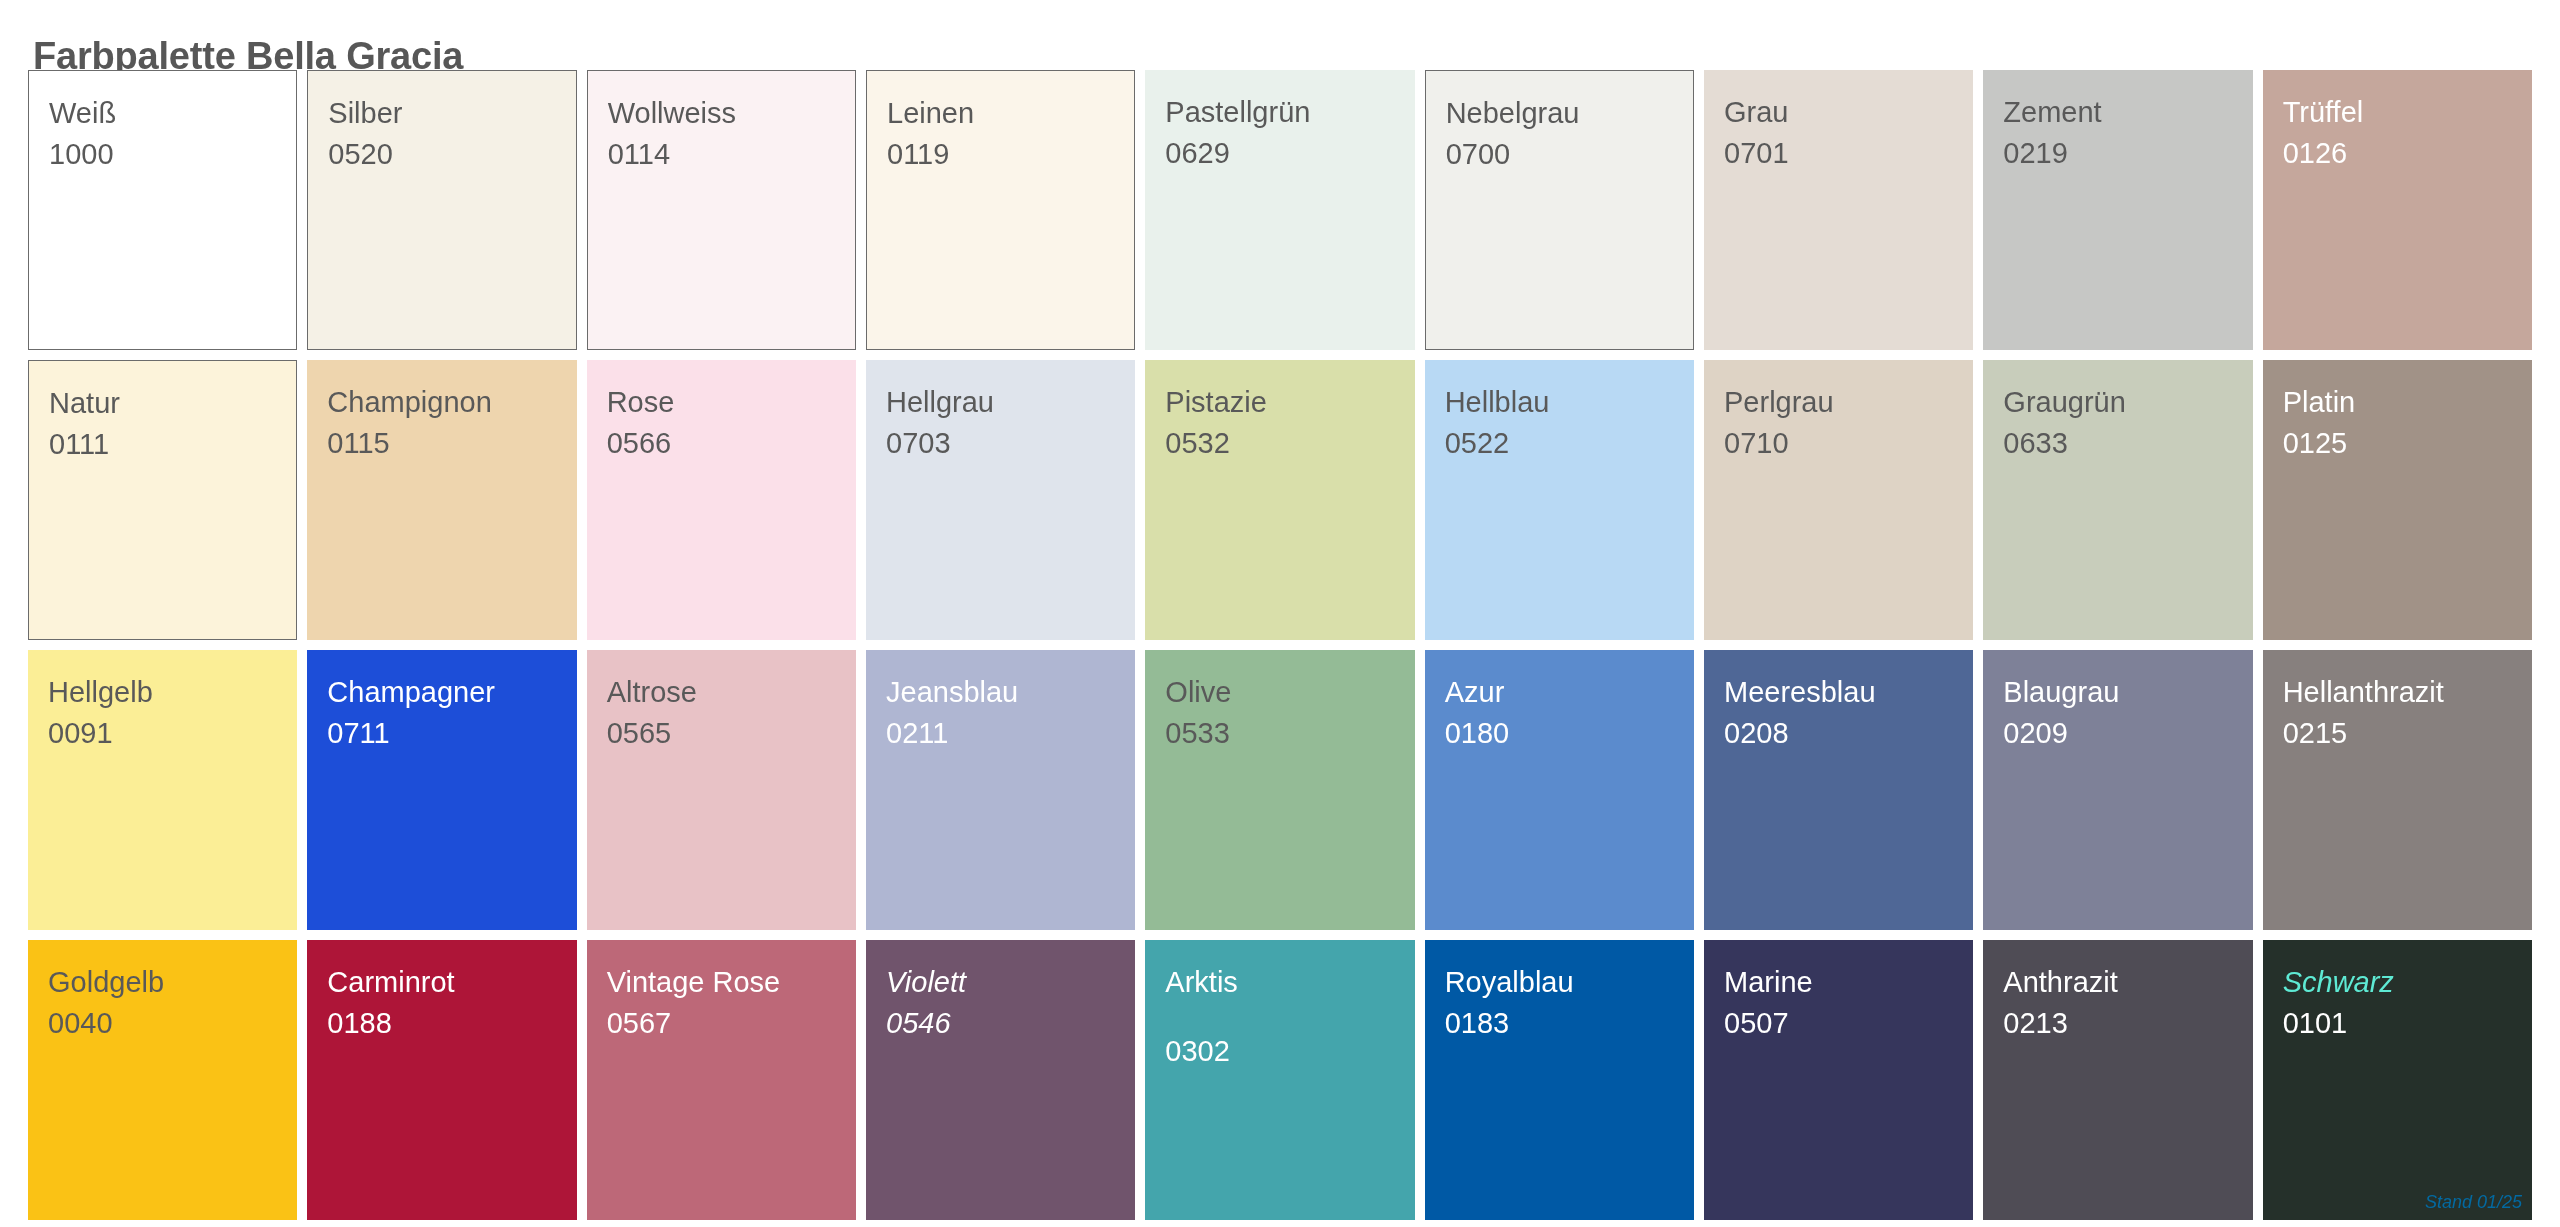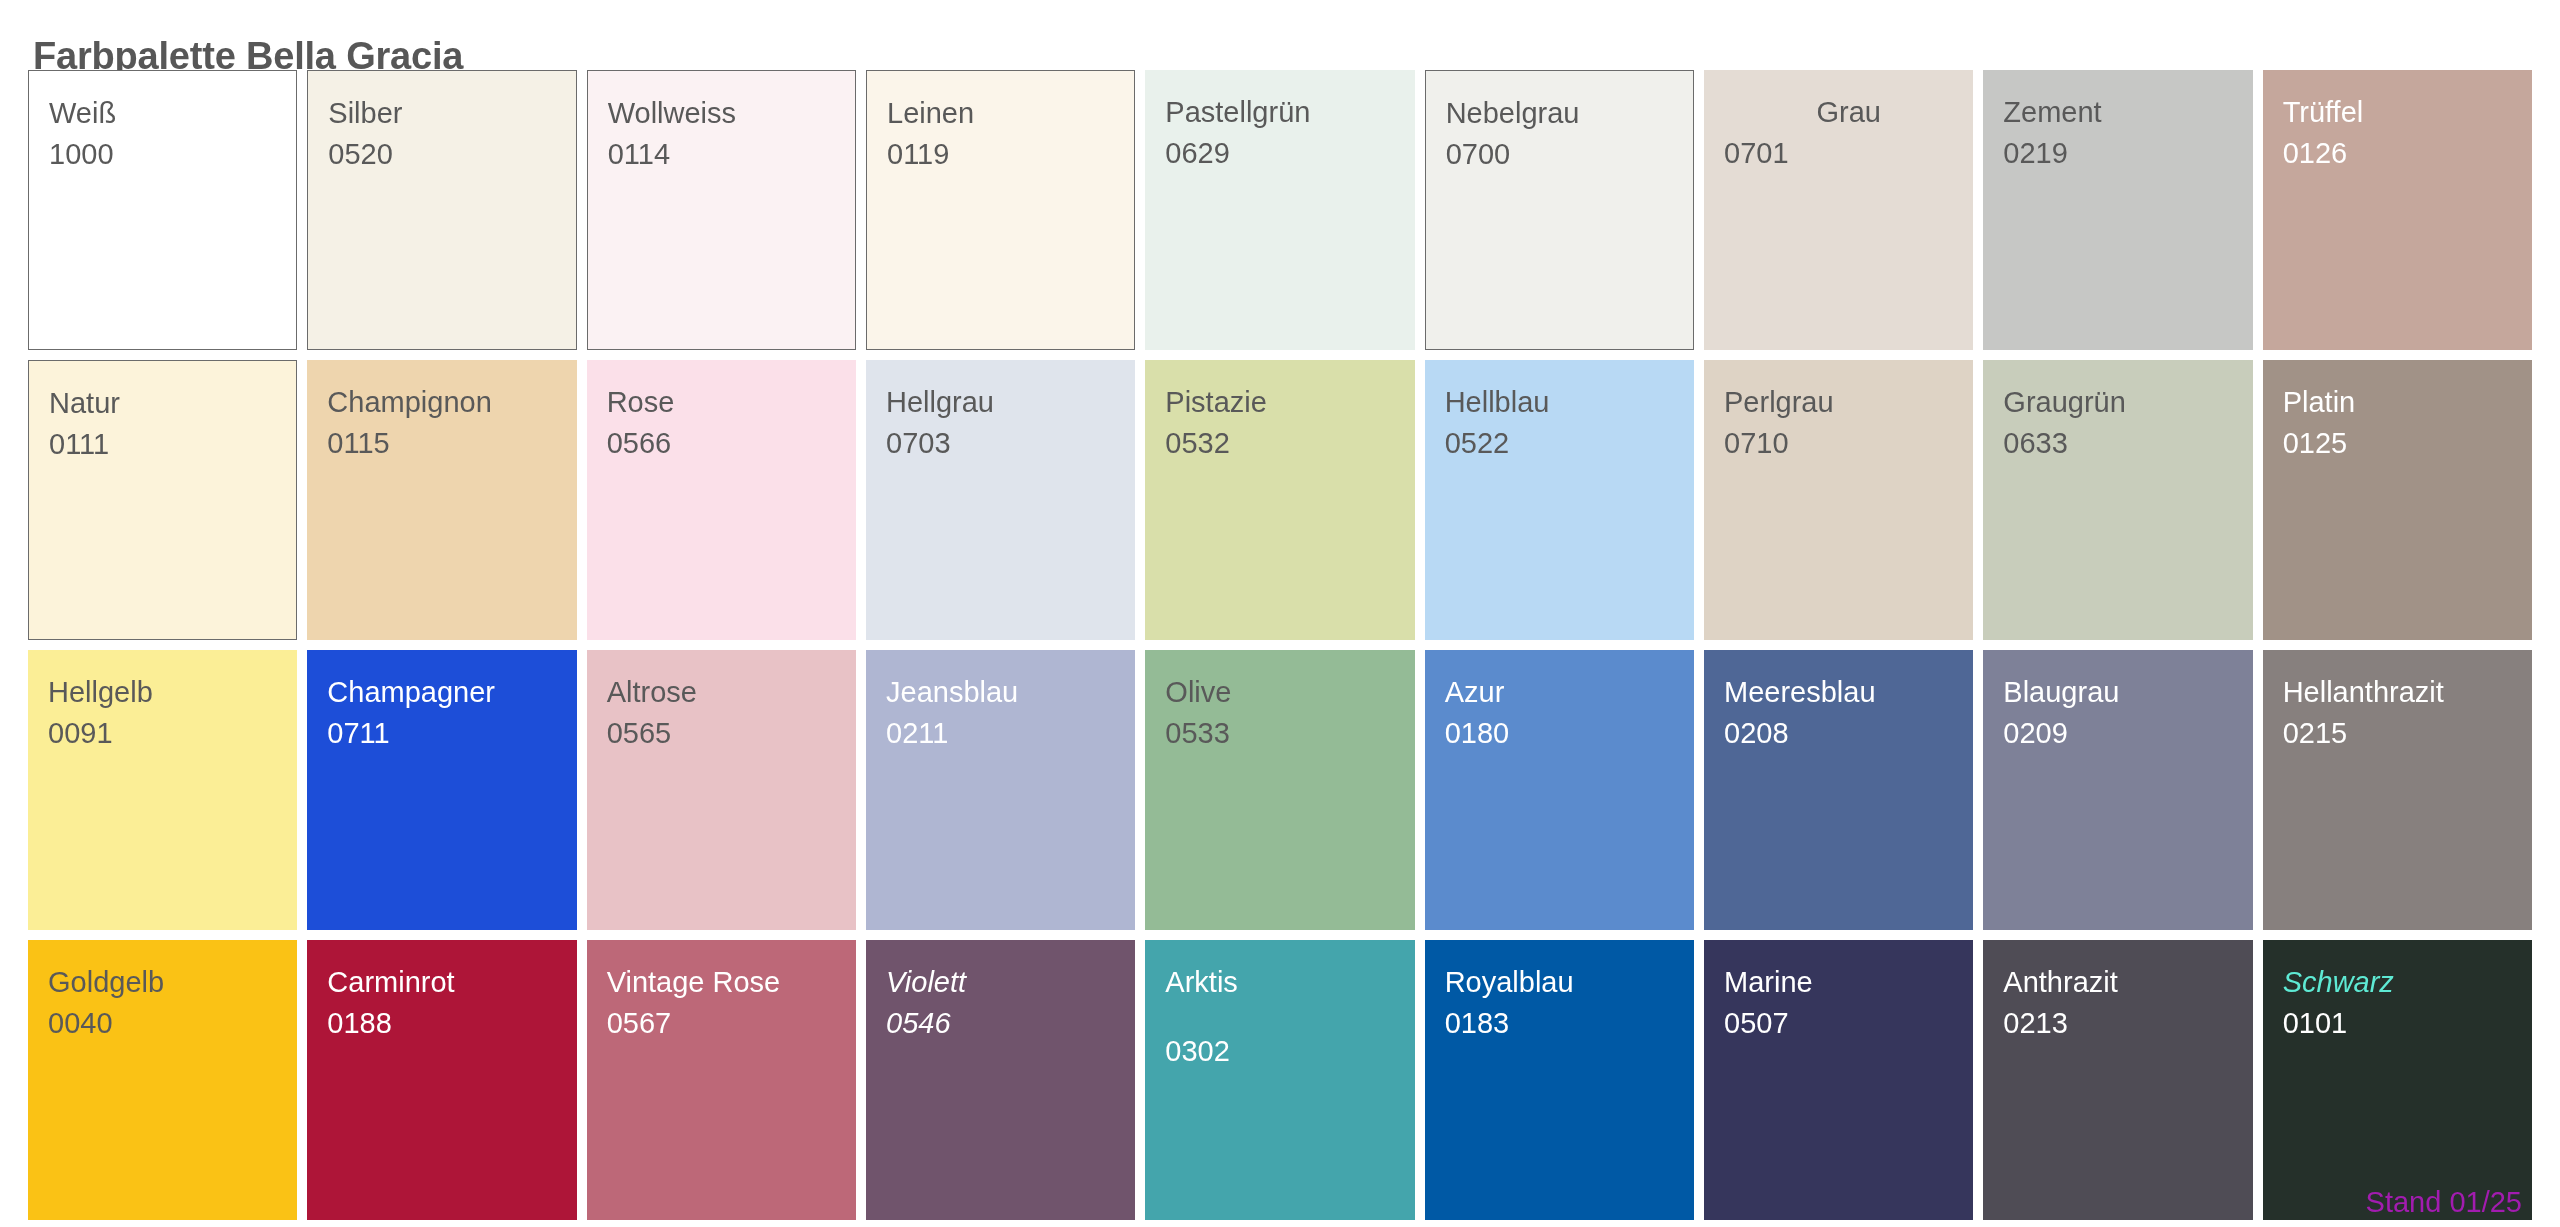--- a/index.html
+++ b/index.html
@@ -75,24 +75,25 @@
 
   .swatch.light-text .swatch-name,
   .swatch.light-text .swatch-code {
     color: #ffffff;
   }
 
   .footer-note {
     position: absolute;
     right: 26px;
     bottom: 10px;
-    font-size: 29px;
+    font-size: 18px;
     line-height: 30px;
-    color: #a21caf;
+    color: #0369a1;
     white-space: nowrap;
+    font-style: italic;
   }
 </style>
 </head>
 <body>
 
 <div class="page">
 
   <h1 class="page-title">Farbpalette Bella Gracia</h1>
 
   <div class="palette-grid">
@@ -114,21 +115,21 @@
       </div>
       <div class="swatch dark-text" style="background: rgb(233, 241, 236);">
         <span class="swatch-name" style="color: rgb(89, 89, 89);">Pastellgrün</span>
         <span class="swatch-code" style="color: rgb(89, 89, 89);">0629</span>
       </div>
       <div class="swatch dark-text bordered" style="background: rgb(240, 240, 236); border-color: rgb(107, 107, 107);">
         <span class="swatch-name" style="color: rgb(89, 89, 89);">Nebelgrau</span>
         <span class="swatch-code" style="color: rgb(89, 89, 89);">0700</span>
       </div>
       <div class="swatch dark-text" style="background: rgb(228, 220, 212);">
-        <span class="swatch-name" style="color: rgb(89, 89, 89); text-align: center;">Grau</span>
+        <span class="swatch-name" style="color: rgb(89, 89, 89);">Grau</span>
         <span class="swatch-code" style="color: rgb(89, 89, 89);">0701</span>
       </div>
       <div class="swatch dark-text" style="background: rgb(198, 199, 197);">
         <span class="swatch-name" style="color: rgb(89, 89, 89);">Zement</span>
         <span class="swatch-code" style="color: rgb(89, 89, 89);">0219</span>
       </div>
       <div class="swatch light-text" style="background: rgb(197, 167, 156);">
         <span class="swatch-name" style="color: rgb(255, 255, 255);">Trüffel</span>
         <span class="swatch-code" style="color: rgb(255, 255, 255);">0126</span>
       </div>

